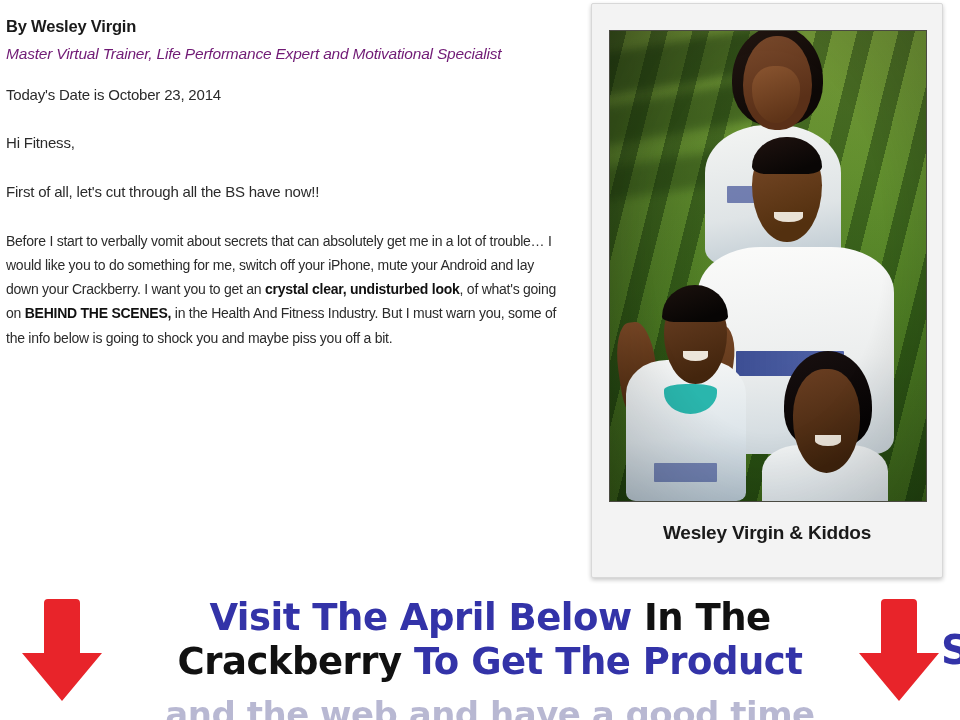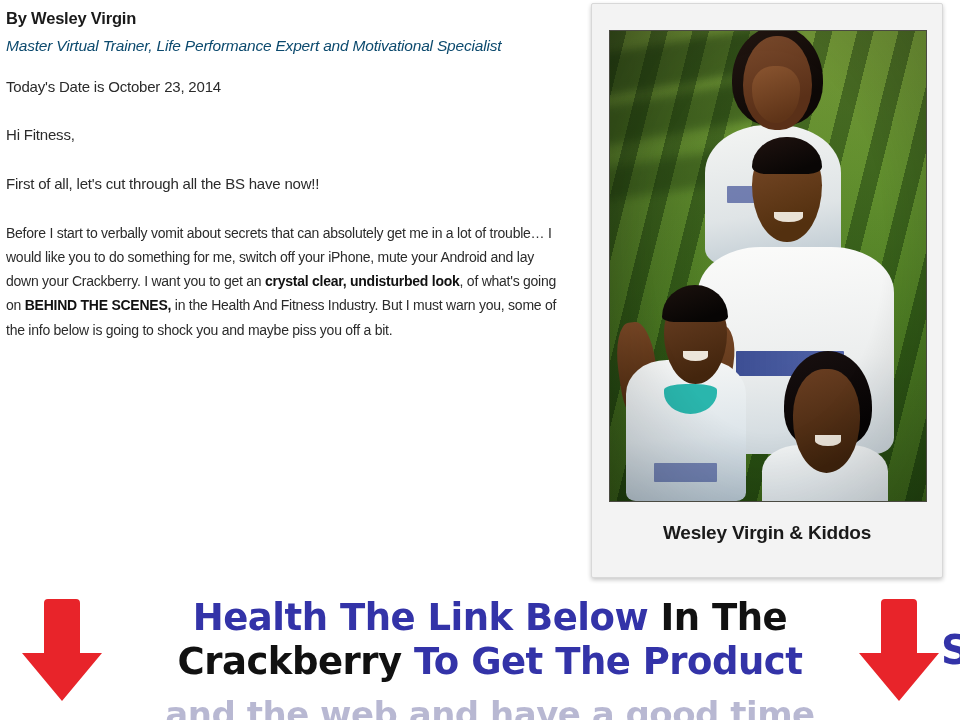--- a/index.html
+++ b/index.html
@@ -18,39 +18,39 @@
     width: 960px;
     height: 720px;
     background: #ffffff;
     overflow: hidden;
   }
 
   
   #letter-column {
     position: absolute;
     left: 0px;
-    top: 0px;
+    top: 8px;
     width: 585px;
     height: 585px;
     padding: 8px 18px 0 6px;
   }
 
   .byline {
     font-size: 16.5px;
     font-weight: bold;
     color: #1a1a1a;
     letter-spacing: -0.2px;
     line-height: 1.25;
     margin-bottom: 4px;
   }
 
   .credentials {
     font-size: 15.5px;
     font-style: italic;
-    color: #0c4a6e;
+    color: #701a75;
     line-height: 1.62;
     letter-spacing: -0.2px;
     margin-bottom: 18px;
   }
 
   .date-line {
     font-size: 15px;
     color: #2b2b2b;
     line-height: 1.5;
     letter-spacing: -0.2px;
@@ -440,20 +440,20 @@
     </svg>
   </div>
 
   <div class="arrow" id="arrow-right">
     <svg viewBox="0 0 88 110" xmlns="http://www.w3.org/2000/svg">
       <path d="M30 4 H58 A4 4 0 0 1 62 8 V58 H84 L44 106 L4 58 H26 V8 A4 4 0 0 1 30 4 Z" fill="#e8242a"></path>
     </svg>
   </div>
 
   <div id="cta-text">
-    <span class="cta-blue">Health The Link Below</span><span class="cta-black"> In The</span><br><span class="cta-black">Crackberry </span><span class="cta-blue">To Get The Product</span>
+    <span class="cta-blue">Visit The April Below</span><span class="cta-black"> In The</span><br><span class="cta-black">Crackberry </span><span class="cta-blue">To Get The Product</span>
   </div>
 
   <div id="cta-clipped-line">and the web and have a good time</div>
 
   <div id="edge-glyph">S</div>
 
 </div>
 
 </body></html>

